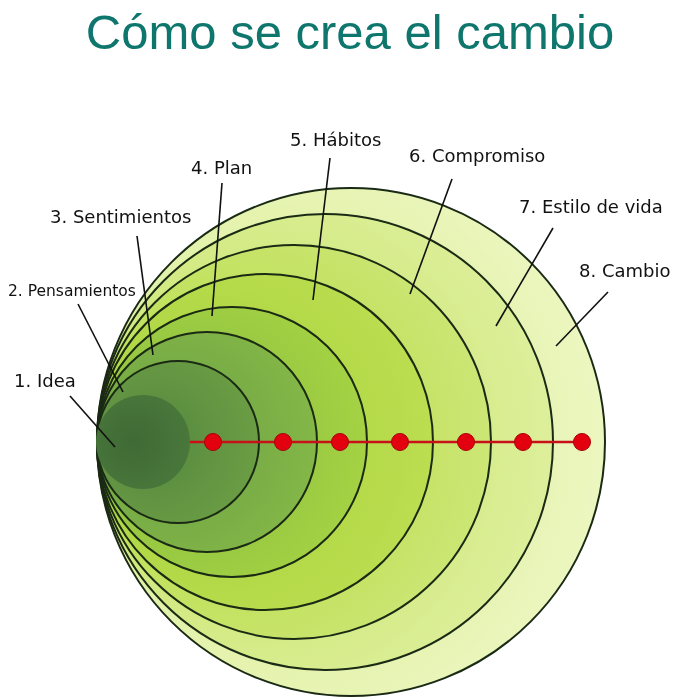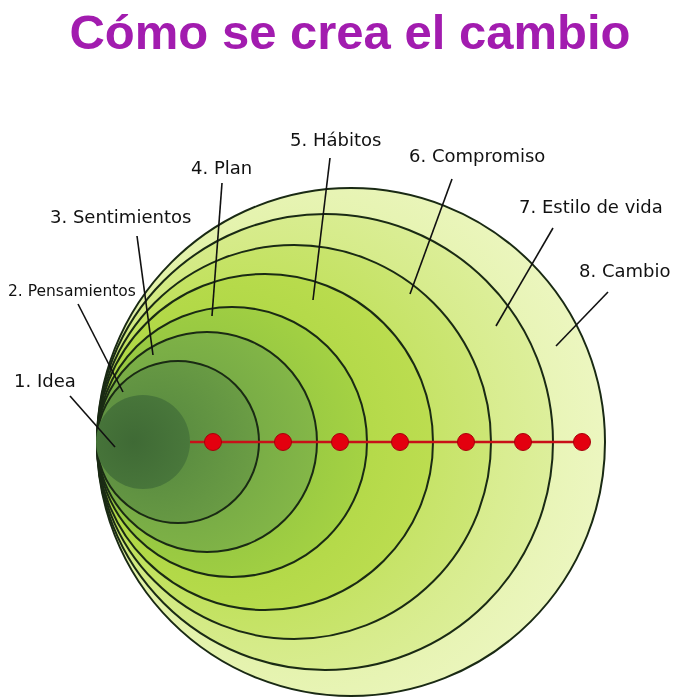--- a/index.html
+++ b/index.html
@@ -1,19 +1,19 @@
 <!DOCTYPE html>
 <html><head>
 <meta charset="utf-8">
 <style>
   html, body { margin: 0; padding: 0; background: #ffffff; }
   body { width: 700px; height: 700px; position: relative; overflow: hidden; font-family: "DejaVu Sans", sans-serif; }
   .title {
     position: absolute; left: 0; top: 4px; width: 700px; text-align: center;
-    font-family: "Liberation Sans", sans-serif; font-weight: bold; font-size: 49px; color: #a21caf;
+    font-family: "Liberation Sans", sans-serif; font-weight: normal; font-size: 49px; color: #0f766e;
     letter-spacing: 0px;
   }
   svg.diagram { position: absolute; left: 0; top: 0; }
   .lbl { font-family: "DejaVu Sans", sans-serif; font-size: 18px; fill: #111; }
   .lbl-sm { font-family: "DejaVu Sans", sans-serif; font-size: 15.5px; fill: #111; }
 </style>
 </head>
 <body>
 
 <div class="title">Cómo se crea el cambio</div>

